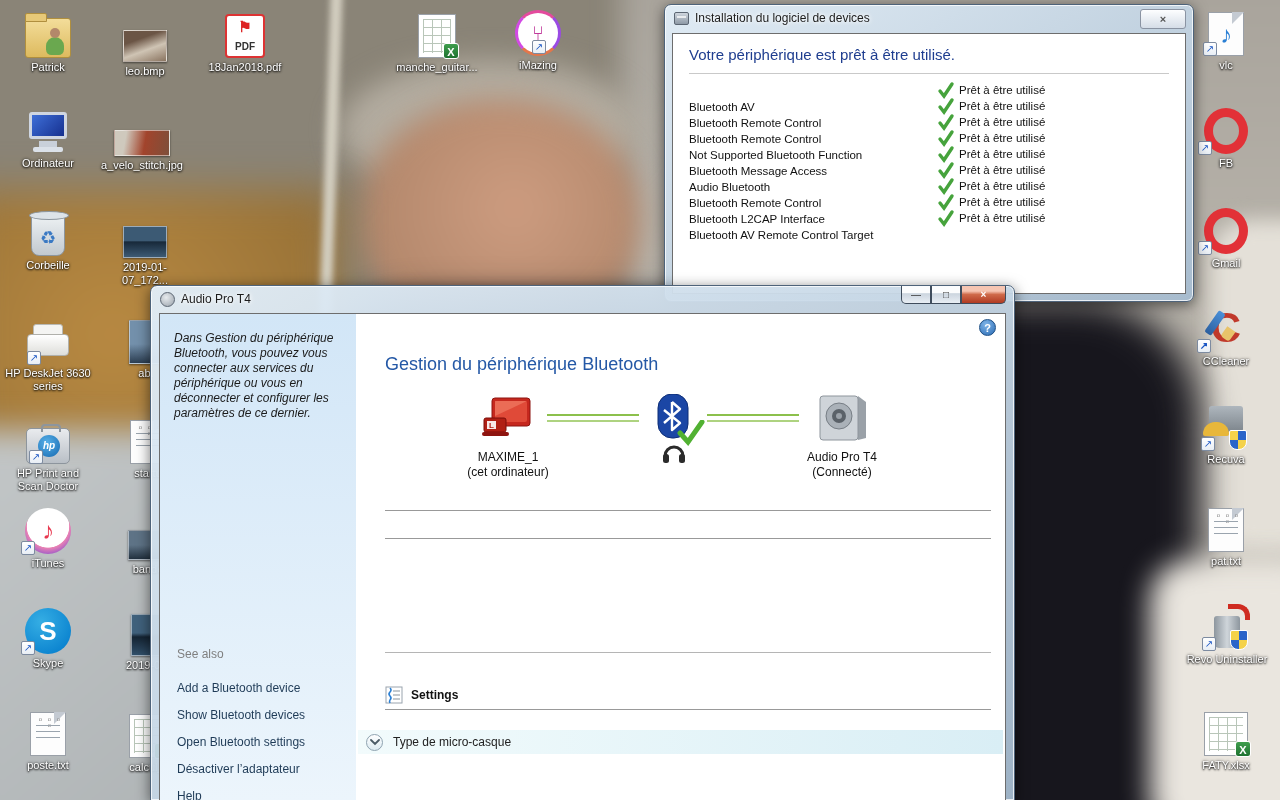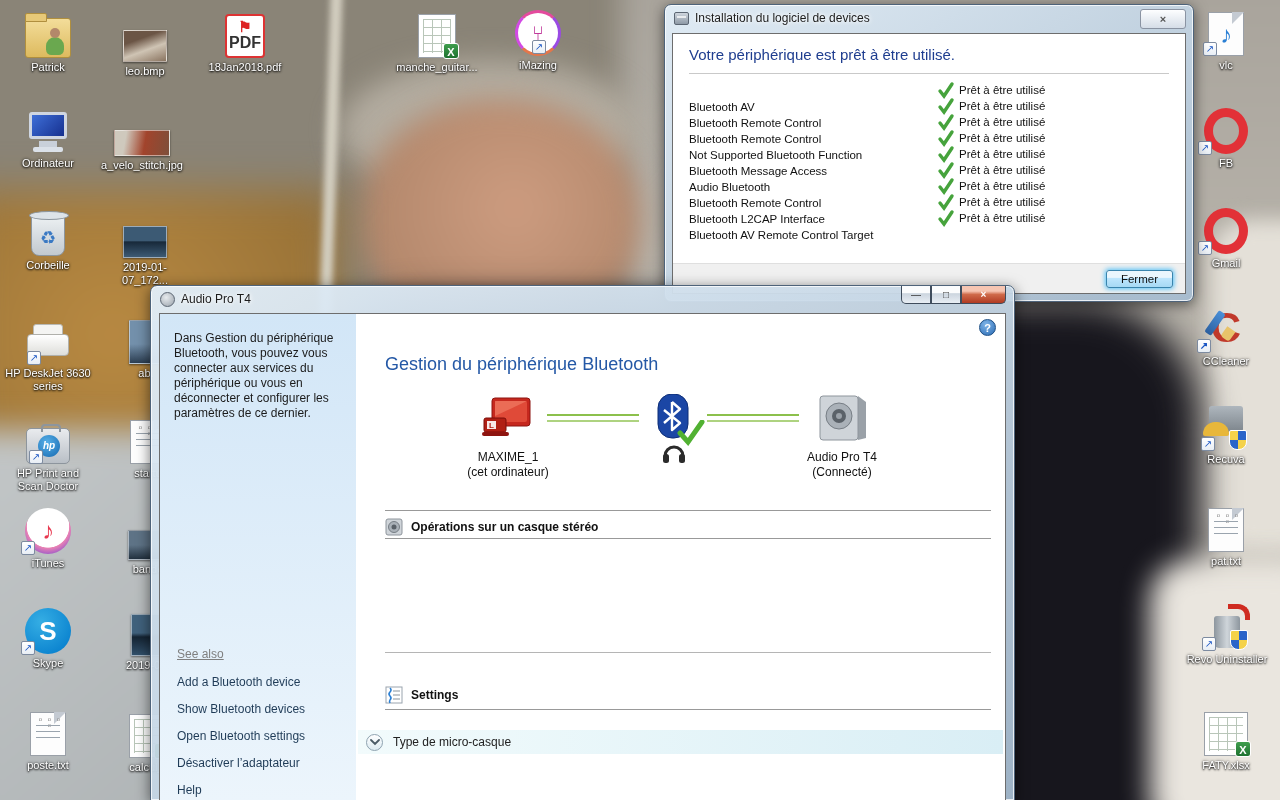--- a/index.html
+++ b/index.html
@@ -42,21 +42,21 @@
   .i-bin .rec { position:absolute; left:0; right:0; top:12px; font-size:18px; color:#3a79c3; }
 
   .i-txt { width:36px; height:44px; position:relative; background:#fdfdfd; border:1px solid #9aa0a8; }
   .i-txt::before { content:""; position:absolute; right:-1px; top:-1px; border:6px solid; border-color:#c4cad2 transparent transparent #c4cad2; }
   .i-txt .ln, .i-txt .ln::before, .i-txt .ln::after { position:absolute; left:5px; right:5px; height:1px; background:#9aa4ae; }
   .i-txt .ln { top:12px; } .i-txt .ln::before { content:""; top:6px; left:0; right:0; } .i-txt .ln::after { content:""; top:12px; left:0; right:0; }
   .i-txt .holes { position:absolute; left:5px; top:3px; font-size:6px; letter-spacing:2px; color:#888; }
 
   .i-pdf { width:40px; height:44px; background:#fff; border:2px solid #d33; border-radius:4px; position:relative; }
   .i-pdf .mark { color:#d22; font-size:15px; font-weight:bold; position:absolute; top:2px; left:0; right:0; }
-  .i-pdf .t { color:#333; font-size:16px; font-weight:bold; position:absolute; bottom:4px; left:0; right:0; }
+  .i-pdf .t { color:#333; font-size:10px; font-weight:bold; position:absolute; bottom:4px; left:0; right:0; }
 
   .i-xls { width:38px; height:44px; background:#fff; border:1px solid #9aa0a8; position:relative; }
   .i-xls .grid { position:absolute; inset:4px 4px 4px 4px;
       background:linear-gradient(#b9c6b9 1px, transparent 1px) 0 0/100% 8px, linear-gradient(90deg,#b9c6b9 1px, transparent 1px) 0 0/9px 100%; }
   .i-xls .badge { position:absolute; right:-4px; bottom:-2px; width:16px; height:16px; background:linear-gradient(#3f9e4d,#1e7230); color:#fff; font-size:11px; font-weight:bold; line-height:16px; border-radius:3px; border:1px solid #fff; }
 
   .i-photo { width:44px; height:32px; border:1px solid rgba(255,255,255,.5); box-shadow:0 1px 2px rgba(0,0,0,.5); }
   .ph-leo   { background:linear-gradient(160deg,#6b5545 30%,#cfc4b4 60%,#8a7460); }
   .ph-velo  { width:56px; height:26px; background:linear-gradient(100deg,#cfc9bd 20%,#a2442c 55%,#7e4f3a); }
   .ph-mtn   { background:linear-gradient(#3c5a74 45%,#18293a 50%,#3c5a74); }
@@ -128,23 +128,23 @@
               display:flex; align-items:center; justify-content:flex-end; padding:0 12px; }
   .btn { font-size:11.5px; color:#111; padding:2px 14px; border:1px solid #3984ad; border-radius:3px;
          background:linear-gradient(#eaf6fd 40%,#bee6fd 45%,#a6d9f4); }
   .btn-glow { box-shadow:0 0 5px 1px #52c0f7; }
 
   
   #bt-window { left:150px; top:285px; width:865px; height:516px; z-index:20; border-radius:7px 7px 0 0; }
   #bt-window .client { left:8px; right:8px; top:27px; bottom:0; border-bottom:none; display:flex; }
   .spk-mini { width:15px; height:15px; border-radius:50%; background:radial-gradient(circle at 40% 35%, #e7ebee, #9aa2ab); border:1px solid #5c6673; }
   .sidebar { width:196px; flex:none; background:linear-gradient(#d2e6f7,#ecf5fc); padding:17px 14px; position:relative; font-size:12px; }
-  .sidebar p { color:#1b1b1b; line-height:15px; width:170px; }
+  .sidebar p { color:#1b1b1b; line-height:15px; width:170px;font-style:italic; }
   .see-also { position:absolute; left:17px; top:333px; }
-  .see-also .hdr { color:#7f7f7f; margin-bottom:14px;text-decoration:underline; }
+  .see-also .hdr { color:#7f7f7f; margin-bottom:20px; }
   .see-also a { display:block; color:#1f3b57; text-decoration:none; margin-bottom:13px; cursor:pointer; }
   .content { position:relative; flex:1; background:#fff; font-size:12px; }
   .help-btn { position:absolute; top:5px; right:9px; width:17px; height:17px; border-radius:50%;
               background:radial-gradient(circle at 40% 30%, #7fb4e8, #2b6cb4); color:#fff; font-size:11px; font-weight:bold;
               text-align:center; line-height:17px; border:1px solid #1d4f86; }
   .bt-h1 { position:absolute; left:29px; top:40px; font-size:18px; color:#2458a6; font-weight:normal; }
 
   .diag { position:absolute; left:0; top:80px; width:100%; height:115px; }
   .node-lbl { position:absolute; text-align:center; color:#111; font-size:12px; line-height:15px; }
   .gline { position:absolute; height:8px; border-top:2px solid #8cc04c; border-bottom:2px solid #aed380; }
@@ -489,23 +489,20 @@
       </div>
       <div class="drv-row">
         <span class="nm">Bluetooth AV Remote Control Target</span>
         <span class="st">
             <svg class="icon16" viewBox="0 0 18 18">
               <path d="M3 10 l4 5 l8 -12" fill="none" stroke="#46a33c" stroke-width="3.4" stroke-linecap="round"></path>
             </svg>
             <span>Prêt à être utilisé</span>
           </span>
       </div>
-    </div>
-    <div class="dlg-foot">
-      <button class="btn btn-glow">Fermer</button>
     </div>
   </div>
 </div>
 
 <div class="aero" id="bt-window">
   <div class="titlebar">
     <div class="spk-mini"></div>
     <span>Audio Pro T4</span>
   </div>
   <div class="winctl">
@@ -566,28 +563,20 @@
           <div>MAXIME_1</div>
           <div>(cet ordinateur)</div>
         </div>
         <div class="node-lbl" style="left:420px;top:56px;width:132px">
           <div>Audio Pro T4</div>
           <div>(Connecté)</div>
         </div>
       </div>
 
       <div class="sec-rule" style="top:196px"></div>
-      <div class="sec-hdr" style="top:204px">
-        <svg class="icon16" viewBox="0 0 18 18">
-          <rect x="1" y="1" width="16" height="16" rx="2" fill="#cfd4d9" stroke="#8e959c"></rect>
-          <circle cx="9" cy="9" r="5.5" fill="#aab1b8" stroke="#777e85"></circle>
-            <circle cx="9" cy="9" r="2.5" fill="#5a6168"></circle>
-        </svg>
-        <span>Opérations sur un casque stéréo</span>
-      </div>
       <div class="sec-rule" style="top:224px"></div>
 
 
       <div class="sec-rule" style="top:338px;border-top-color:#b5b5b5"></div>
 
       <div class="sec-hdr" style="top:372px">
         <svg class="icon16" viewBox="0 0 18 18">
           <rect x="1" y="1" width="16" height="16" fill="#fff" stroke="#9aa4ae"></rect>
           <path d="M5 2 q2 2 0 4 q-2 2 0 4 q2 2 0 4 q-1 1 0 3" fill="none" stroke="#2a7fd4" stroke-width="1.6"></path>
           <path d="M8 5 h7 M8 9 h7 M8 13 h7" stroke="#8a949e" stroke-width="1.2"></path>

